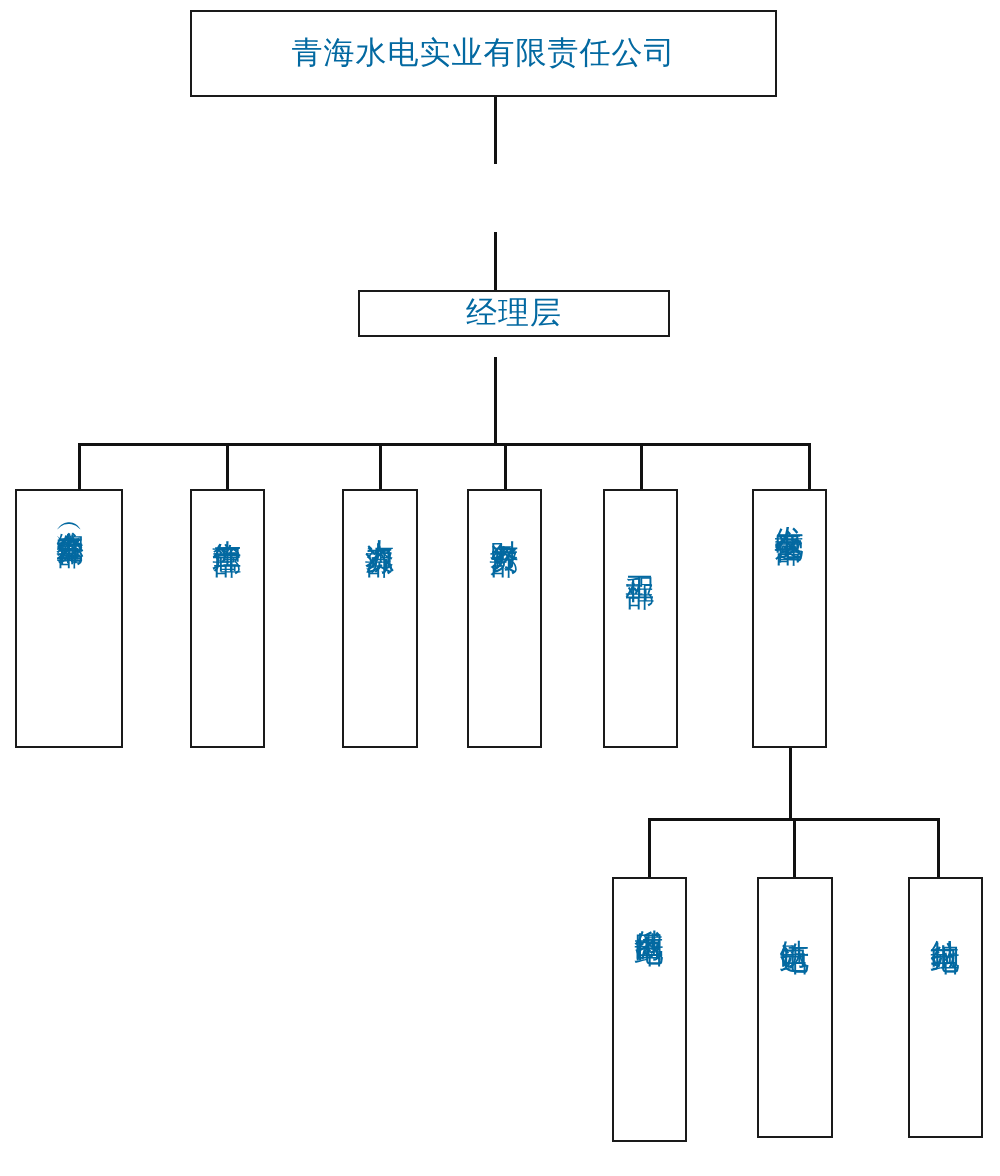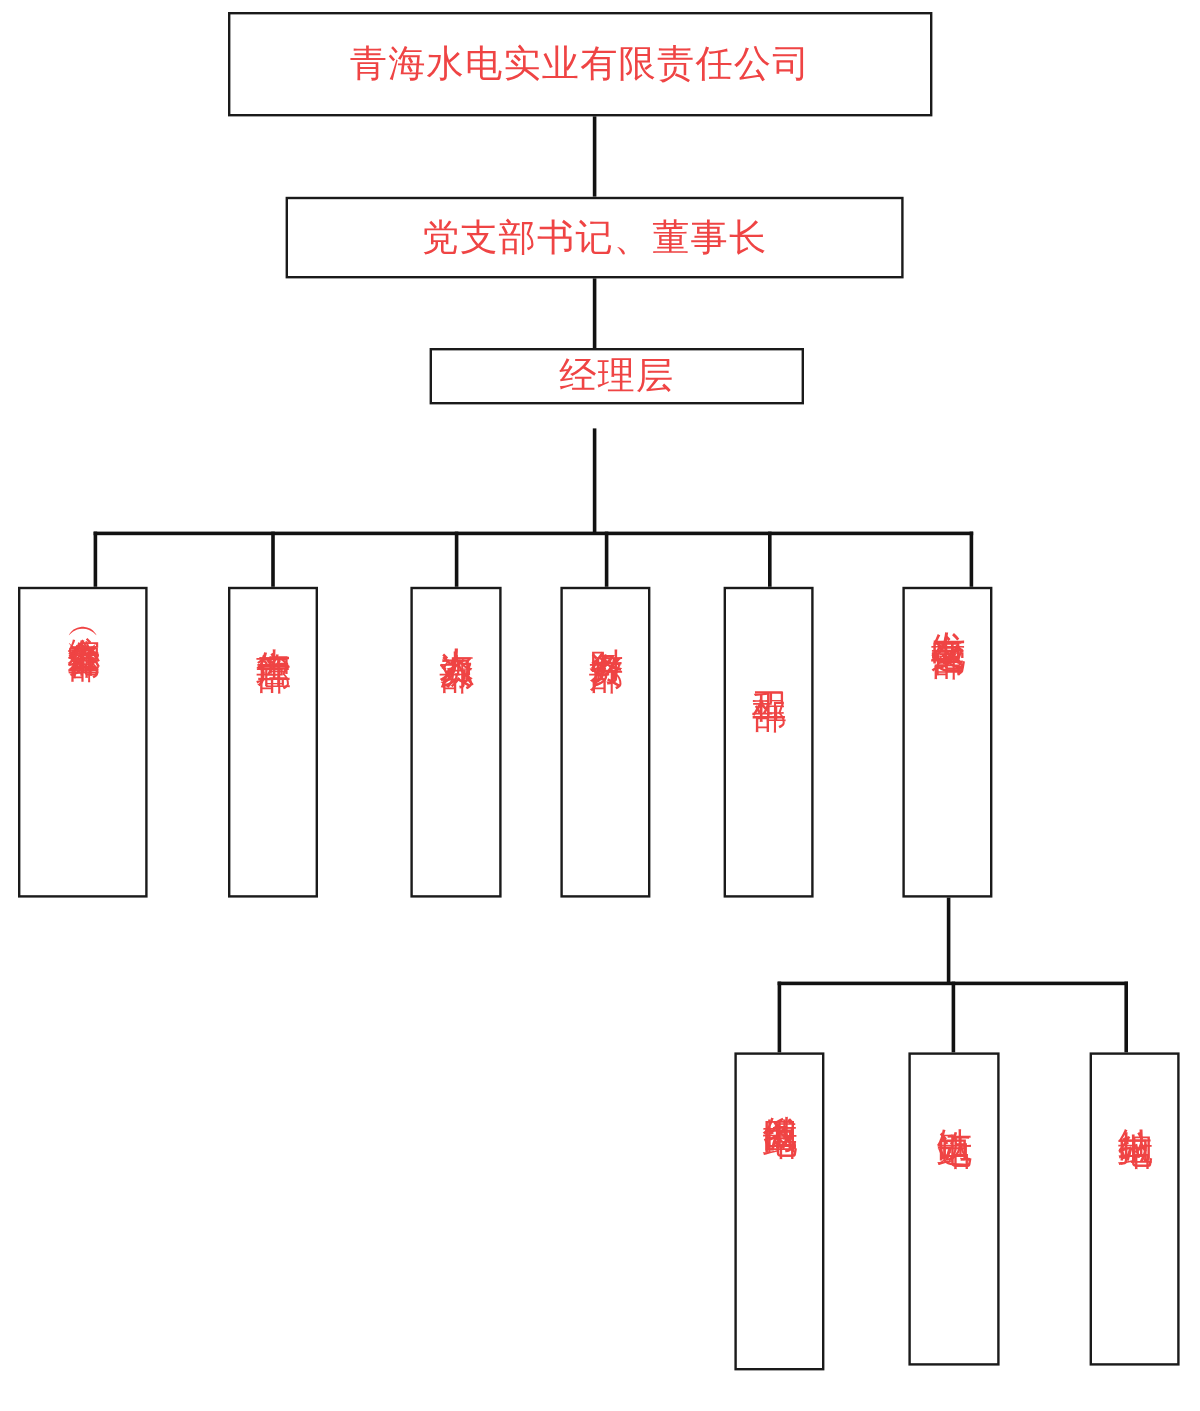--- a/index.html
+++ b/index.html
@@ -18,21 +18,21 @@
   .node {
     position: absolute;
     box-sizing: border-box;
     border: 2px solid #1a1a1a;
     background: #ffffff;
     display: flex;
     align-items: center;
     justify-content: center;
   }
   .node-label {
-    color: #ef4444;
+    color: #0369a1;
     text-align: center;
     line-height: 1.18;
     white-space: nowrap;
   }
   
   .h-node .node-label {
     writing-mode: horizontal-tb;
     font-size: 31px;
     letter-spacing: 1px;
   }
@@ -70,23 +70,20 @@
 <body>
 
 <div id="chart-root">
 
   <div class="node h-node" style="left:190px; top:10px; width:587px; height:87px;">
     <span class="node-label">青海水电实业有限责任公司</span>
   </div>
 
   <div class="line v" style="left:494px; top:97px; height:67px;"></div>
 
-  <div class="node h-node" style="left:238px; top:164px; width:515px; height:68px;">
-    <span class="node-label">党支部书记、董事长</span>
-  </div>
 
   <div class="line v" style="left:494px; top:232px; height:58px;"></div>
 
   <div class="node h-node" style="left:358px; top:290px; width:312px; height:47px;">
     <span class="node-label">经理层</span>
   </div>
 
   <div class="line v" style="left:494px; top:357px; height:88px;"></div>
 
   <div class="line h" style="left:78px; top:443px; width:733px;"></div>

